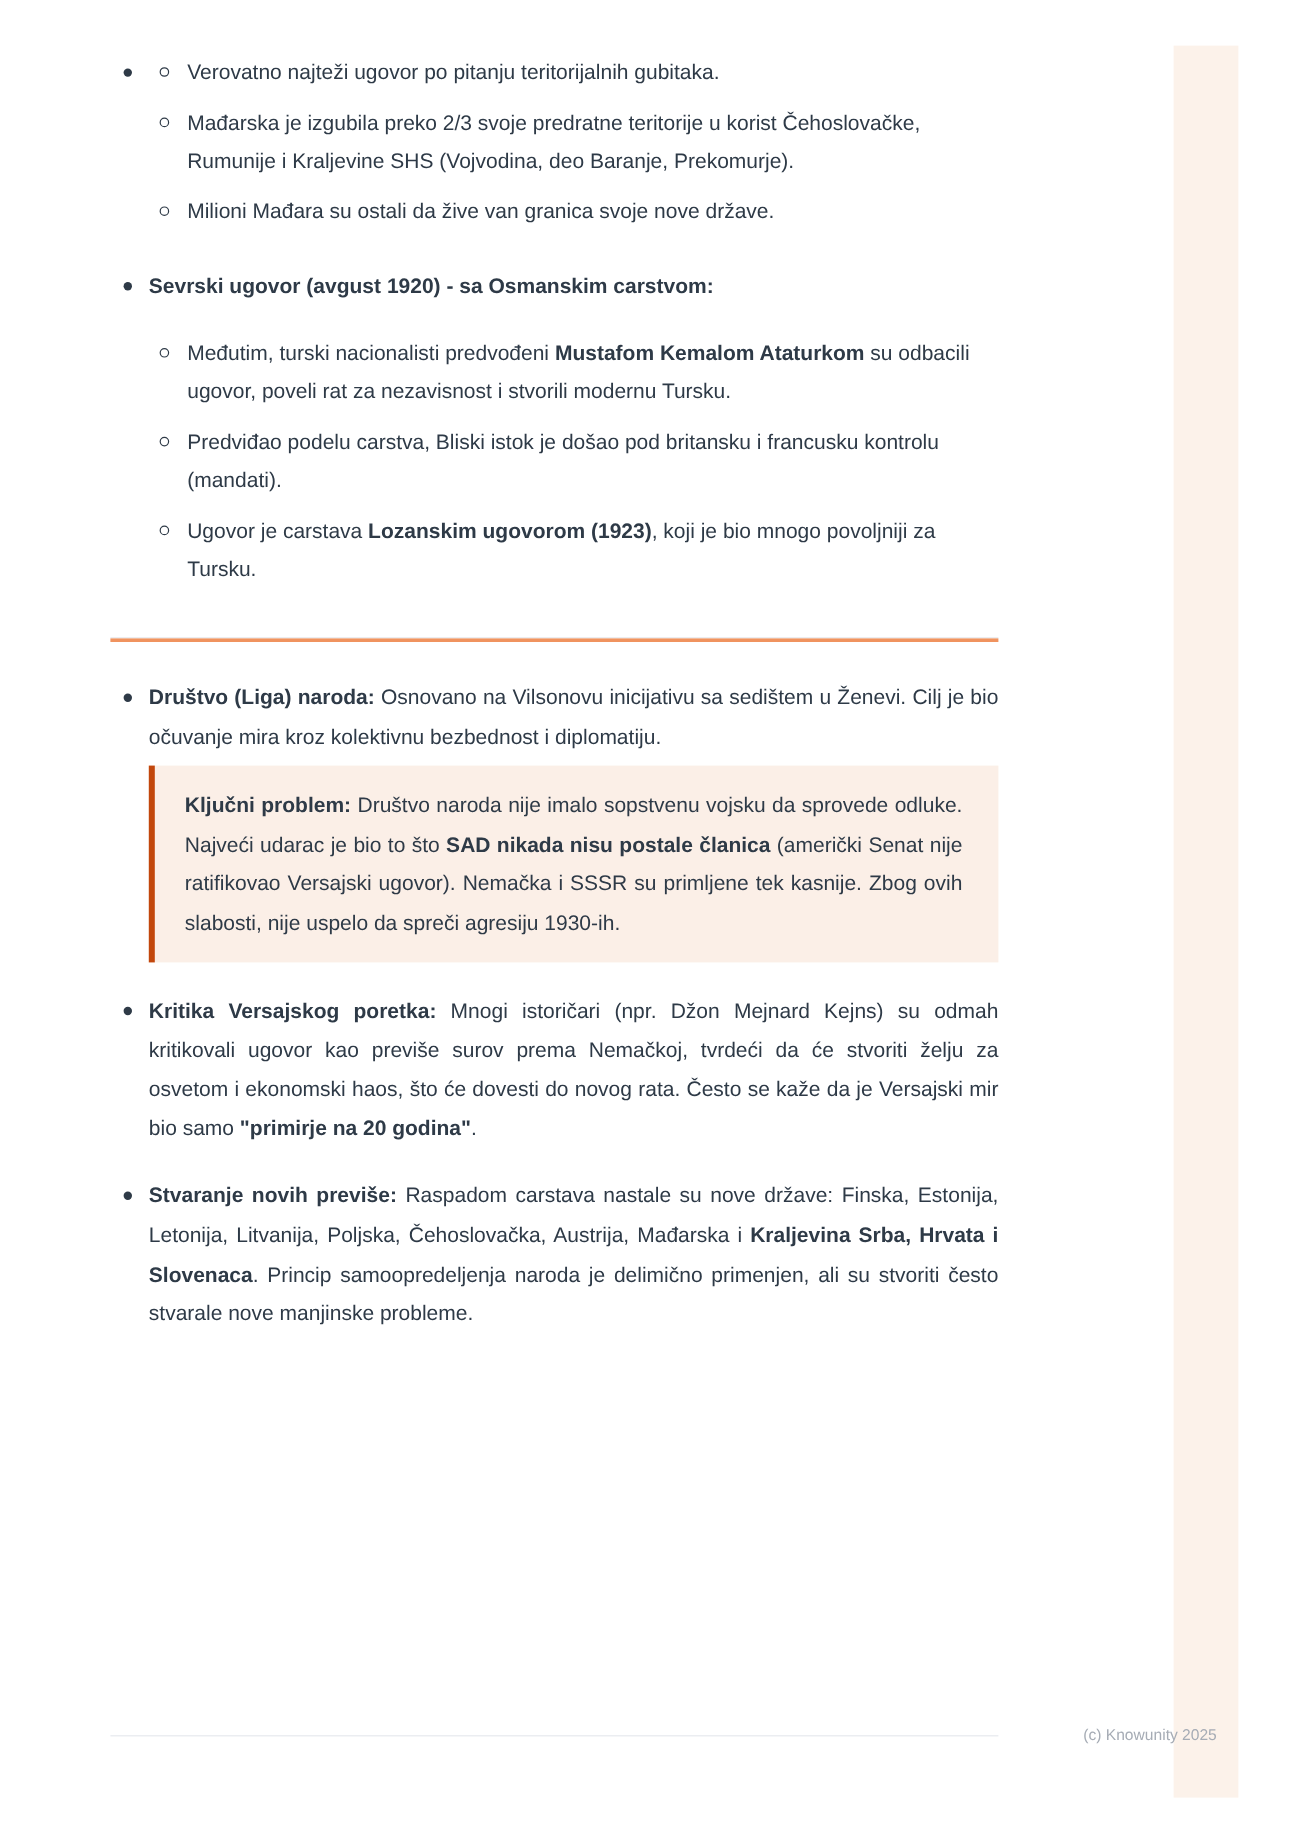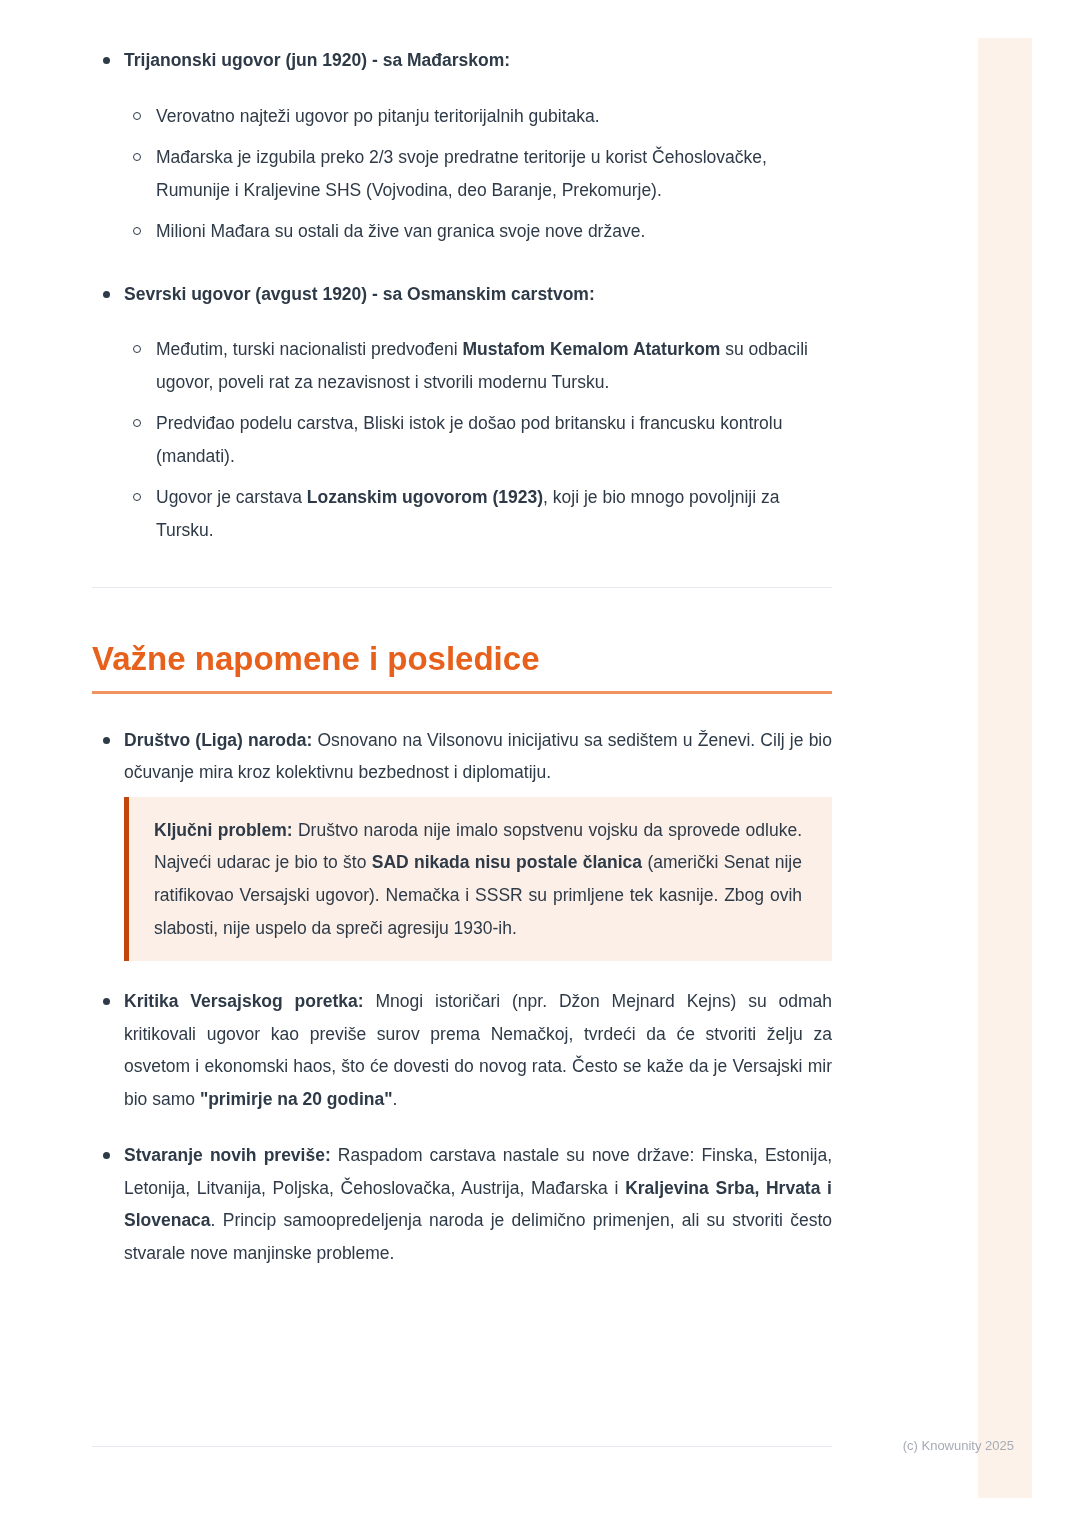--- a/index.html
+++ b/index.html
@@ -100,21 +100,20 @@
 <div class="page">
 
   <div class="edge-strip"></div>
 
   <main class="content">
 
     <ul class="list-l1">
 
       <li class="l1-item">
         <span class="marker dot"></span>
-        <p class="treaty-title"><strong>Trijanonski ugovor (jun 1920) - sa Mađarskom:</strong></p>
         <ul class="list-l2">
           <li class="l2-item">
             <span class="marker ring"></span>
             <p><span>Verovatno najteži ugovor po pitanju teritorijalnih gubitaka.</span></p>
           </li>
           <li class="l2-item">
             <span class="marker ring"></span>
             <p><span>Mađarska je izgubila preko 2/3 svoje predratne teritorije u korist Čehoslovačke, Rumunije i Kraljevine SHS (Vojvodina, deo Baranje, Prekomurje).</span></p>
           </li>
           <li class="l2-item">
@@ -140,21 +139,20 @@
             <span class="marker ring"></span>
             <p><span>Ugovor je carstava </span><strong>Lozanskim ugovorom (1923)</strong><span>, koji je bio mnogo povoljniji za Tursku.</span></p>
           </li>
         </ul>
       </li>
 
     </ul>
 
     <hr class="divider">
 
-    <h1 class="heading">Važne napomene i posledice</h1>
     <div class="heading-rule"></div>
 
     <ul class="list-l1 notes">
 
       <li class="l1-item">
         <span class="marker dot"></span>
         <p class="justify"><strong>Društvo (Liga) naroda:</strong><span> Osnovano na Vilsonovu inicijativu sa sedištem u Ženevi. Cilj je bio očuvanje mira kroz kolektivnu bezbednost i diplomatiju.</span></p>
         <aside class="callout">
           <p class="justify"><strong>Ključni problem:</strong><span> Društvo naroda nije imalo sopstvenu vojsku da sprovede odluke. Najveći udarac je bio to što </span><strong>SAD nikada nisu postale članica</strong><span> (američki Senat nije ratifikovao Versajski ugovor). Nemačka i SSSR su primljene tek kasnije. Zbog ovih slabosti, nije uspelo da spreči agresiju 1930-ih.</span></p>
         </aside>

